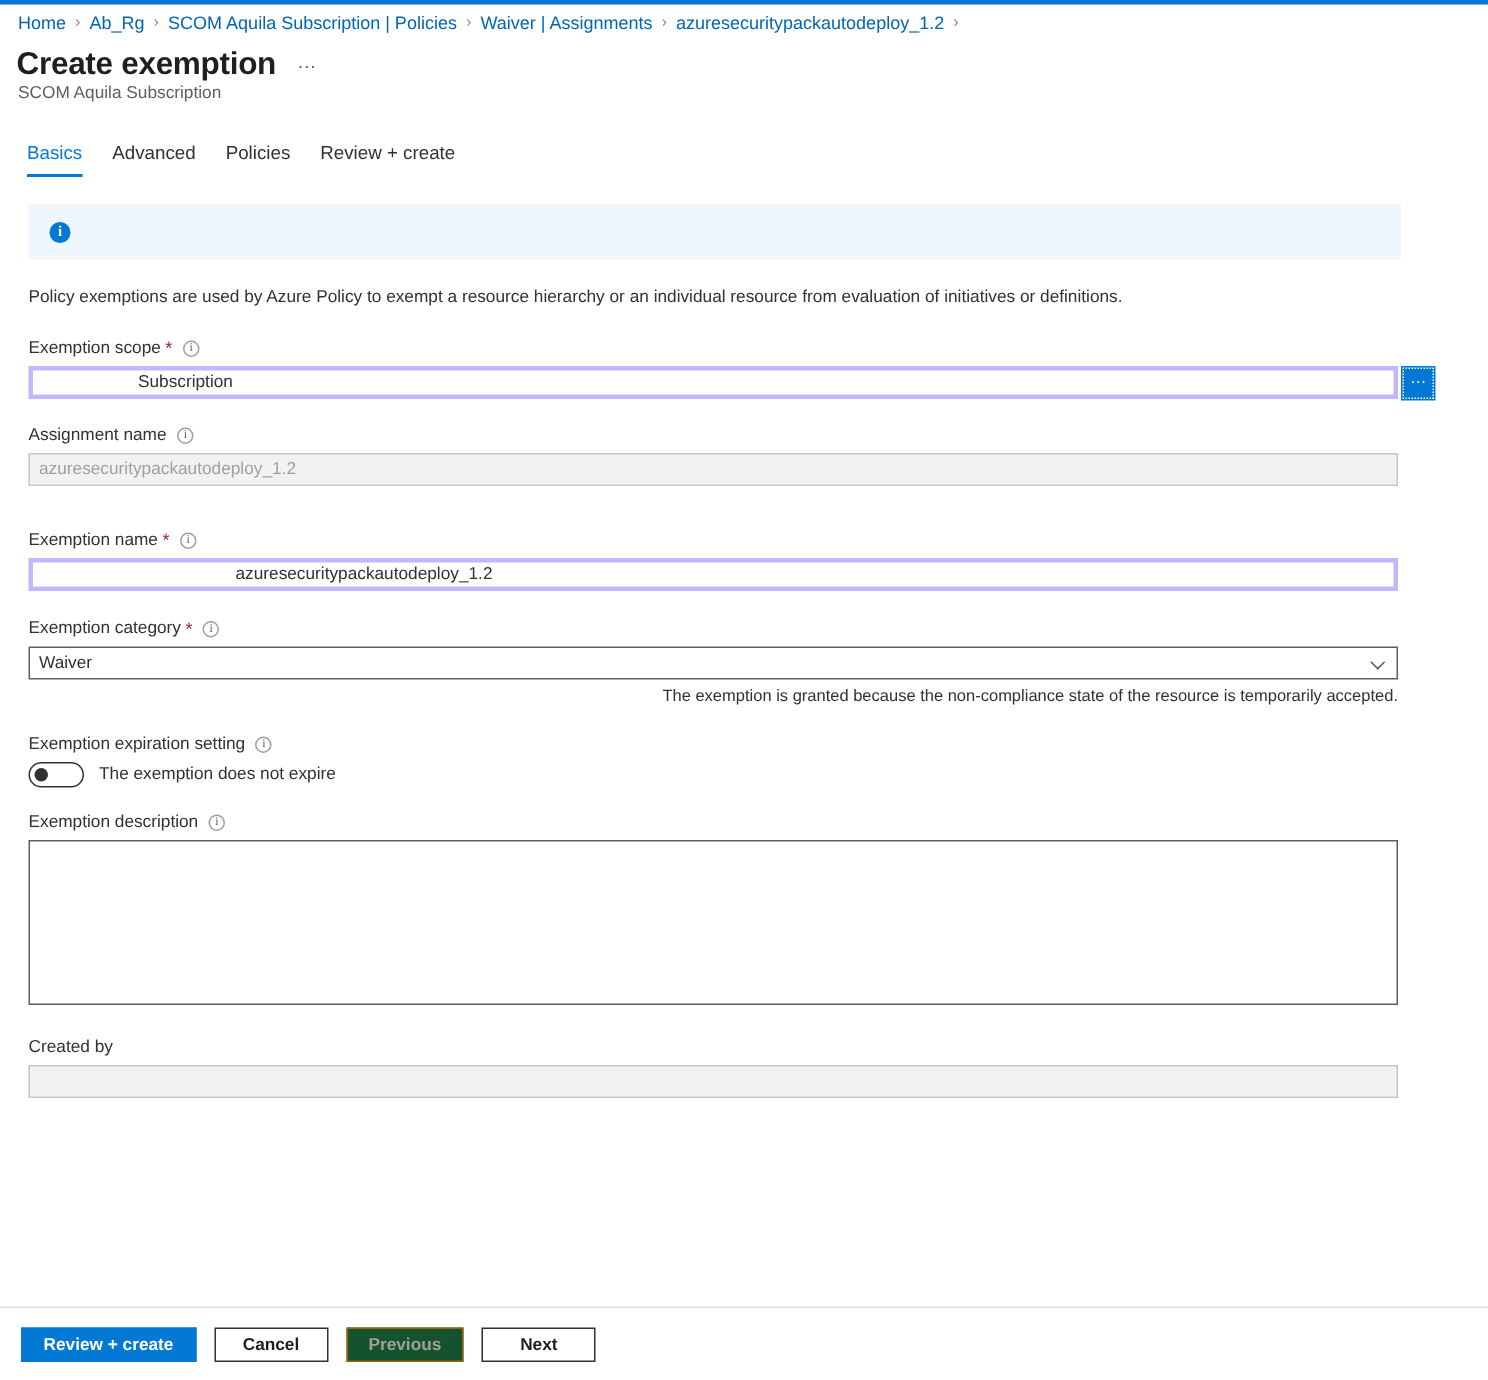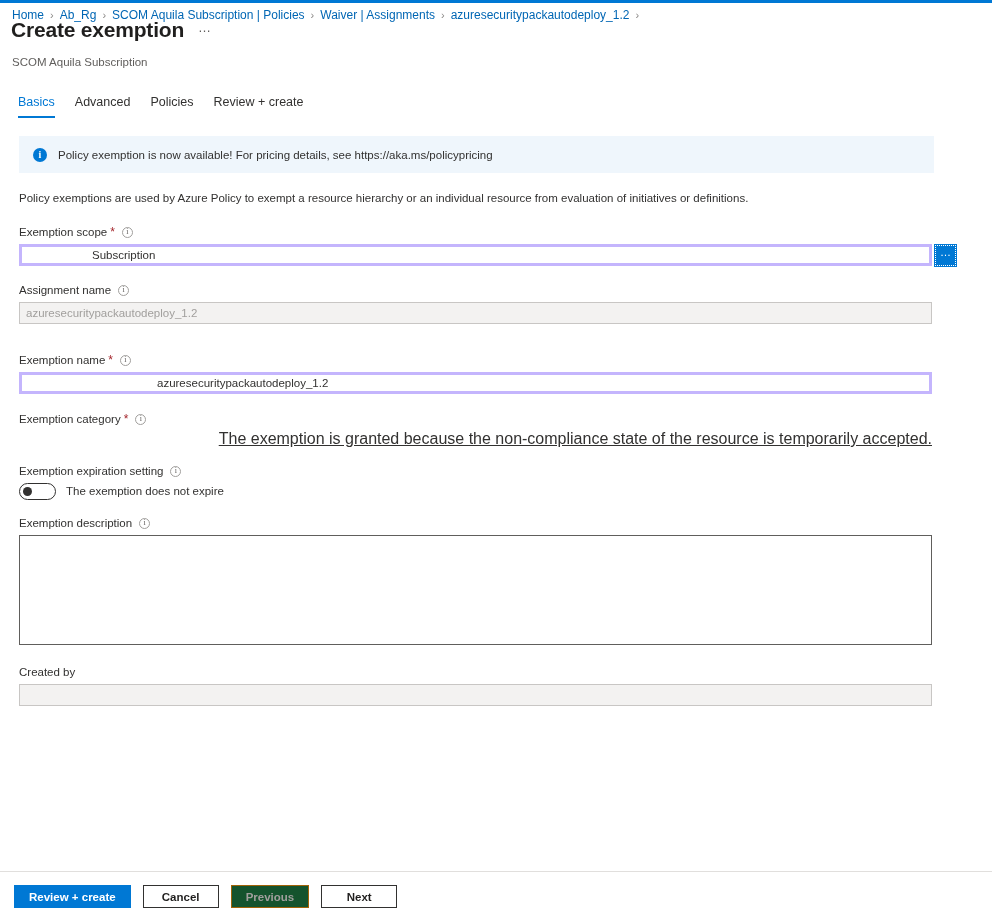--- a/index.html
+++ b/index.html
@@ -33,21 +33,21 @@
     text-decoration: none;
   }
   .crumb-sep {
     color: #8a8886;
     margin: 0 6px;
     font-size: 11px;
   }
 
   
   .title-row {
-    position: absolute; top: 17px; left: 11px;
+    position: absolute; top: 30px; left: 11px;
     display: flex; align-items: center;
   }
   .page-title {
     font-size: 21px;
     font-weight: bold;
     color: #201f1e;
     line-height: 26px;
     letter-spacing: -0.2px;
   }
   .title-ellipsis {
@@ -207,25 +207,24 @@
     left: 0; top: 0;
     width: 6px; height: 6px;
     border-right: 1.2px solid #605e5c;
     border-bottom: 1.2px solid #605e5c;
     transform: rotate(45deg);
   }
 
   .helper-right {
     width: 913px;
     text-align: right;
-    font-size: 16px;
+    font-size: 11px;
     color: #323130;
     line-height: 16px;
     margin-top: 3px;
-    text-decoration: underline;
   }
 
   
   .toggle-row { display: flex; }
   .toggle {
     width: 37px; height: 17px;
     border: 1px solid #323130;
     border-radius: 9px;
     background: #ffffff;
     position: relative;
@@ -328,21 +327,20 @@
 
   <div class="tabs">
     <div class="tab active">Basics</div>
     <div class="tab">Advanced</div>
     <div class="tab">Policies</div>
     <div class="tab">Review + create</div>
   </div>
 
   <div class="info-banner">
     <div class="info-icon">i</div>
-    <div class="info-text">Policy exemption is now available! For pricing details, see https://aka.ms/policypricing</div>
   </div>
 
   <div class="body-desc">Policy exemptions are used by Azure Policy to exempt a resource hierarchy or an individual resource from evaluation of initiatives or definitions.</div>
 
   <div class="form">
 
     <div class="field">
       <div class="label-row">
         <span>Exemption scope</span>
         <span class="req-star">*</span>
@@ -369,20 +367,26 @@
         <span class="info-circle">i</span>
       </div>
       <input class="input indent-name" type="text" value="azuresecuritypackautodeploy_1.2" style="">
     </div>
 
     <div class="field" style="margin-top:17px;">
       <div class="label-row">
         <span>Exemption category</span>
         <span class="req-star">*</span>
         <span class="info-circle">i</span>
+      </div>
+      <div class="select-wrap">
+        <select class="select">
+          <option>Waiver</option>
+        </select>
+        <span class="select-chev"></span>
       </div>
       <div class="helper-right">The exemption is granted because the non-compliance state of the resource is temporarily accepted.</div>
     </div>
 
     <div class="field" style="margin-top:16px;">
       <div class="label-row">
         <span>Exemption expiration setting</span>
         <span class="info-circle">i</span>
       </div>
       <div class="toggle-row">

